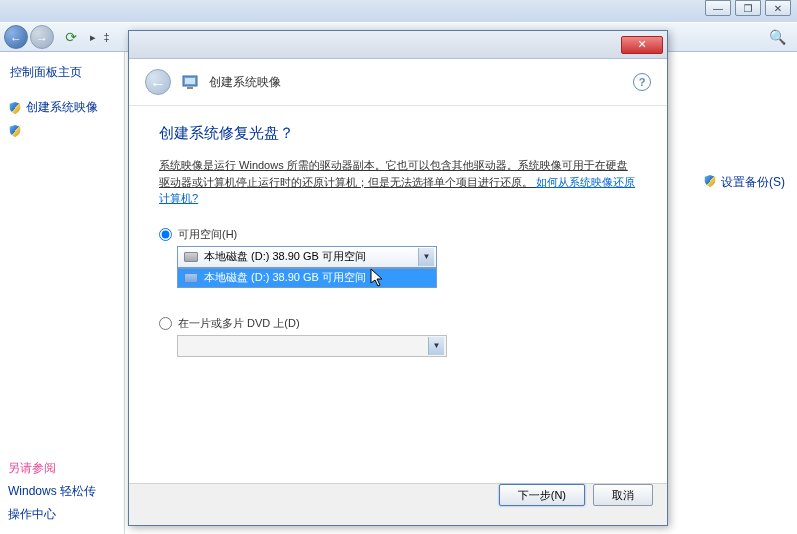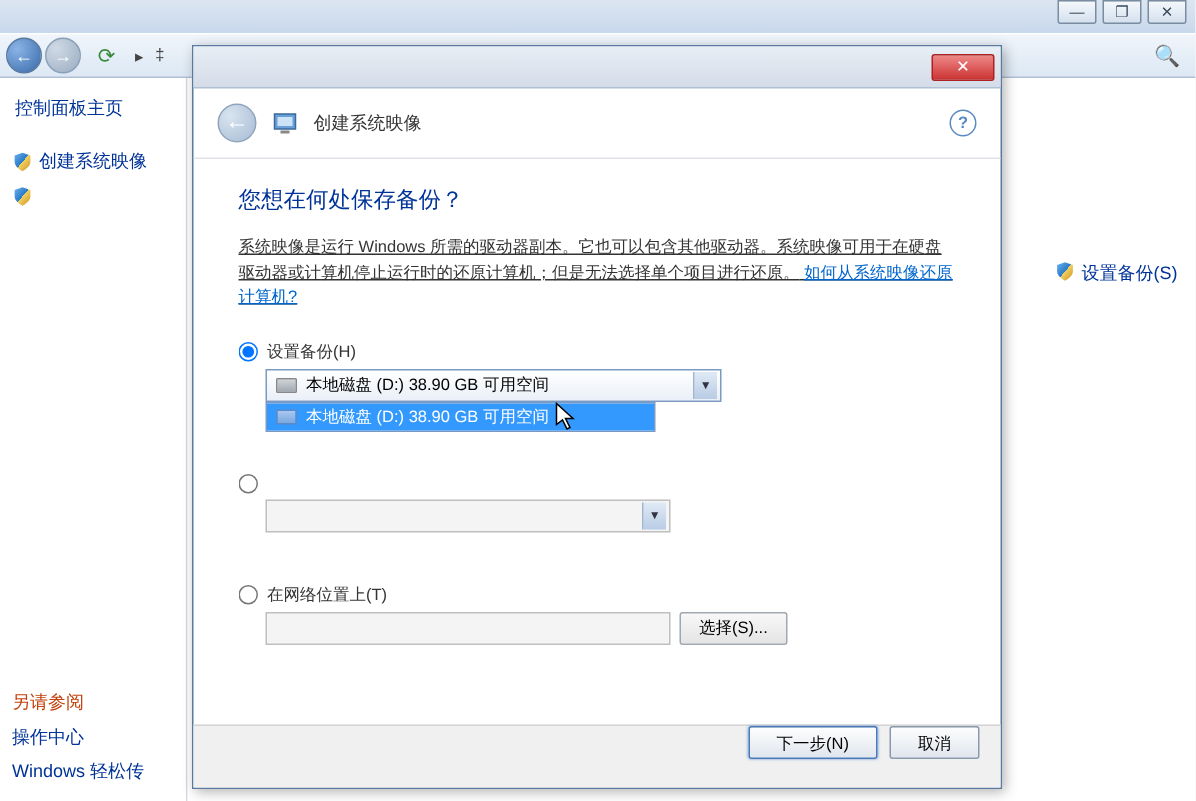--- a/index.html
+++ b/index.html
@@ -37,21 +37,21 @@
 
 .dlg-body { padding: 18px 30px 12px 30px; }
 .dlg-q { color: #003399; font-size: 15px; margin-bottom: 14px; }
 .dlg-desc { font-size: 11px; color: #333; line-height: 1.5; margin-bottom: 2px; text-decoration: underline; }
 .dlg-link { color: #0066cc; text-decoration: underline; cursor: pointer; font-size: 11px; }
 
 .opt-group { margin-top: 20px; }
 .opt-row { display: flex; align-items: center; gap: 6px; font-size: 11px; color: #333; margin-bottom: 4px; }
 .opt-row input[type=radio] { cursor: pointer; }
 
-.combo-wrap { margin-left: 18px; position: relative; width: 304px; }
+.combo-wrap { margin-left: 18px; position: relative; width: 260px; }
 .combo { height: 22px; border: 1px solid #7a9ac4; background: linear-gradient(to bottom, #fff, #eaf0f8); display: flex; align-items: center; padding: 0 6px; font-size: 11px; cursor: pointer; position: relative; }
 .combo.disabled { background: #f4f4f4; border-color: #c0c0c0; color: #888; width: 270px; }
 .combo .dd-arrow { position: absolute; right: 2px; width: 16px; height: 18px; background: linear-gradient(to bottom, #e0eaf6, #b8cce4); border-left: 1px solid #a0b4cc; display: flex; align-items: center; justify-content: center; font-size: 8px; color: #334; }
 .disk-ico { width: 14px; height: 10px; background: linear-gradient(to bottom, #d0d4d8, #a0a8b0); border: 1px solid #888; border-radius: 1px; margin-right: 6px; flex-shrink: 0; }
 
 .dropdown { position: absolute; left: 0; top: 22px; width: 260px; border: 1px solid #7a9ac4; background: #fff; z-index: 20; }
 .dd-item { height: 18px; display: flex; align-items: center; padding: 0 6px; font-size: 11px; cursor: pointer; }
 .dd-item.sel { background: #3399ff; color: #fff; }
 .dd-item .disk-ico { background: linear-gradient(to bottom, #e0e4e8, #b0b8c0); }
 .dd-item.sel .disk-ico { background: linear-gradient(to bottom, #a8c8f0, #7aa8e0); border-color: #5a8ac8; }
@@ -106,23 +106,23 @@
           <path d="M8 1 L14 3 L14 8 C14 12 8 15 8 15 C8 15 2 12 2 8 L2 3 Z"></path>
         </svg>
       <span>创建系统映像</span>
     </div>
     <div class="side-link">
       <svg class="shield" viewBox="0 0 16 16">
           <path d="M8 1 L14 3 L14 8 C14 12 8 15 8 15 C8 15 2 12 2 8 L2 3 Z"></path>
         </svg>
     </div>
     <div class="side-bottom">
-      <div style="color:#c2410c">另请参阅</div>
+      <div style="color:#ec4899">另请参阅</div>
+      <div>Windows 轻松传</div>
       <div>操作中心</div>
-      <div>Windows 轻松传</div>
     </div>
   </div>
 
   <div class="content-bg">
     <div class="right-link">
       <svg class="shield" width="14" height="14" viewBox="0 0 16 16">
           <path d="M8 1 L14 3 L14 8 C14 12 8 15 8 15 C8 15 2 12 2 8 L2 3 Z"></path>
         </svg>
       <span>设置备份(S)</span>
     </div>
@@ -138,67 +138,58 @@
     <svg width="18" height="18" viewBox="0 0 18 18">
         <rect x="2" y="3" width="14" height="10" fill="#6aa0d8" stroke="#3a6a9a"></rect>
         <rect x="4" y="5" width="10" height="6" fill="#cde4f8"></rect>
         <rect x="6" y="14" width="6" height="2" fill="#888"></rect>
       </svg>
     <span class="dlg-head-text">创建系统映像</span>
     <div class="help-ico">?</div>
   </div>
 
   <div class="dlg-body">
-    <div class="dlg-q">您想在何处保存备份？</div>
+    <div class="dlg-q">创建系统修复光盘？</div>
     <div class="dlg-desc">
       <span>系统映像是运行 Windows 所需的驱动器副本。它也可以包含其他驱动器。系统映像可用于在硬盘驱动器或计算机停止运行时的还原计算机；但是无法选择单个项目进行还原。</span>
       <span class="dlg-link">如何从系统映像还原计算机?</span>
     </div>
 
     <div class="opt-group">
       <label class="opt-row">
         <input type="radio" name="dest" checked="" style="">
-        <span>设置备份(H)</span>
+        <span>可用空间(H)</span>
       </label>
       <div class="combo-wrap">
         <div class="combo">
           <span class="disk-ico"></span>
           <span>本地磁盘 (D:) 38.90 GB 可用空间</span>
           <span class="dd-arrow">▼</span>
         </div>
         <div class="dropdown">
           <div class="dd-item sel">
             <span class="disk-ico"></span>
             <span>本地磁盘 (D:) 38.90 GB 可用空间</span>
           </div>
         </div>
       </div>
     </div>
 
     <div class="opt-group" style="margin-top:48px">
       <label class="opt-row">
         <input type="radio" name="dest" style="">
+        <span>在一片或多片 DVD 上(D)</span>
       </label>
       <div style="margin-left:18px">
         <div class="combo disabled">
           <span class="dd-arrow">▼</span>
         </div>
       </div>
     </div>
 
-    <div class="opt-group" style="margin-top:34px">
-      <label class="opt-row">
-        <input type="radio" name="dest" style="">
-        <span>在网络位置上(T)</span>
-      </label>
-      <div class="net-row">
-        <div class="net-input"></div>
-        <button class="browse-btn">选择(S)...</button>
-      </div>
-    </div>
   </div>
 
   <div class="dlg-footer">
     <button class="ftr-btn primary">下一步(N)</button>
     <button class="ftr-btn">取消</button>
   </div>
 </div>
 
 <span class="warn-trail">此磁盘出现故障，将丢失备</span>
 

